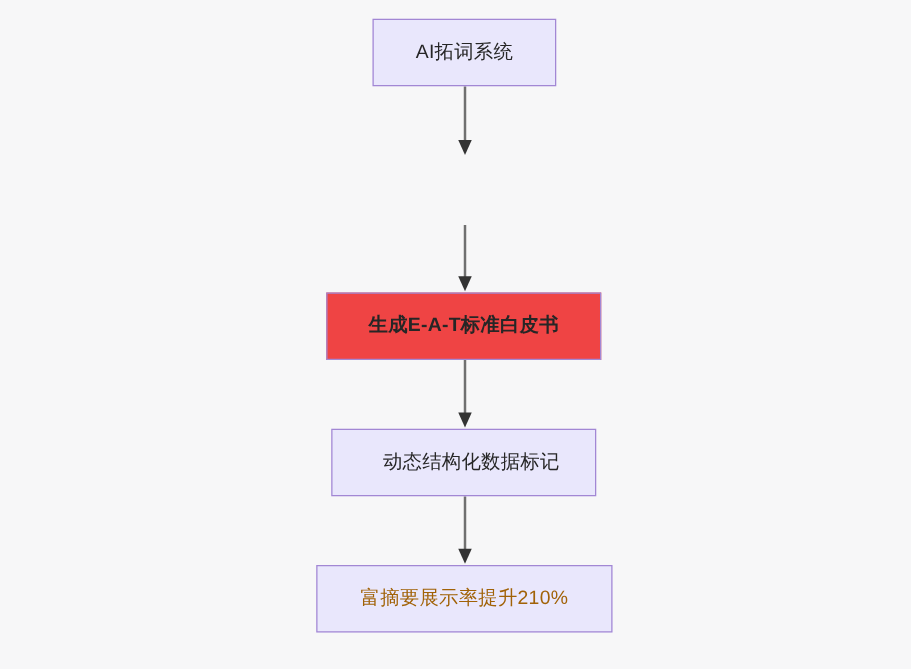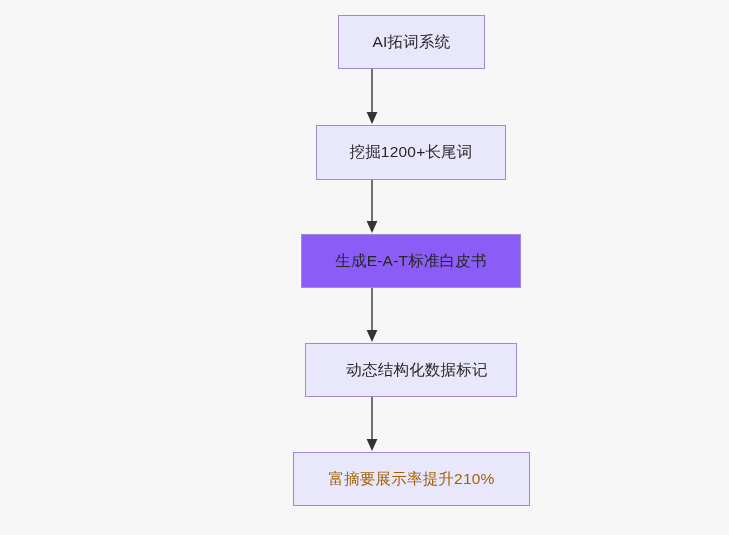--- a/index.html
+++ b/index.html
@@ -22,21 +22,20 @@
 
   .node {
     position: absolute;
     box-sizing: border-box;
     background: #e9e7fc;
     border: 1px solid #a287d4;
     border-radius: 0;
     display: flex;
     align-items: center;
     justify-content: center;
-    margin-left: 40px;
   }
 
   .node-label {
     color: #262626;
     font-size: 15.5px;
     line-height: 1.2;
     letter-spacing: 0.2px;
     white-space: nowrap;
     user-select: none;
   }
@@ -81,25 +80,22 @@
     <svg width="14" height="55" viewBox="0 0 14 55">
       <line x1="7" y1="0" x2="7" y2="44" stroke="#707070" stroke-width="2"></line>
       <path d="M7 54 L1.6 42 L12.4 42 Z" fill="#333333"></path>
     </svg>
   </div>
 
   <div class="node" id="node-1" style="left: 298px; top: 15px; width: 147px; height: 54px; background: rgb(233, 231, 252); border-color: rgb(162, 135, 212);">
     <span class="node-label" style="color: rgb(38, 38, 38);">AI拓词系统</span>
   </div>
 
-  <div class="node" id="node-2" style="left: 276px; top: 125px; width: 190px; height: 55px; background: rgb(233, 231, 252); border-color: rgb(162, 135, 212);">
-    <span class="node-label" style="color: rgb(38, 38, 38);">挖掘1200+长尾词</span>
-  </div>
 
-  <div class="node" id="node-3" style="left: 261px; top: 234px; width: 220px; height: 54px; background: #8b5cf6; border-color: rgb(162, 135, 212);">
+  <div class="node" id="node-3" style="left: 261px; top: 234px; width: 220px; height: 54px; background: #ef4444; border-color: rgb(162, 135, 212); font-weight: bold;">
     <span class="node-label" style="color: rgb(38, 38, 38);">生成E-A-T标准白皮书</span>
   </div>
 
   <div class="node" id="node-4" style="left: 265px; top: 343px; width: 212px; height: 54px; background: rgb(233, 231, 252); border-color: rgb(162, 135, 212); padding-left: 12px;">
     <span class="node-label" style="color: rgb(38, 38, 38);">动态结构化数据标记</span>
   </div>
 
   <div class="node" id="node-5" style="left: 253px; top: 452px; width: 237px; height: 54px; background: rgb(233, 231, 252); border-color: rgb(162, 135, 212);">
     <span class="node-label" style="color: #a16207;">富摘要展示率提升210%</span>
   </div>

